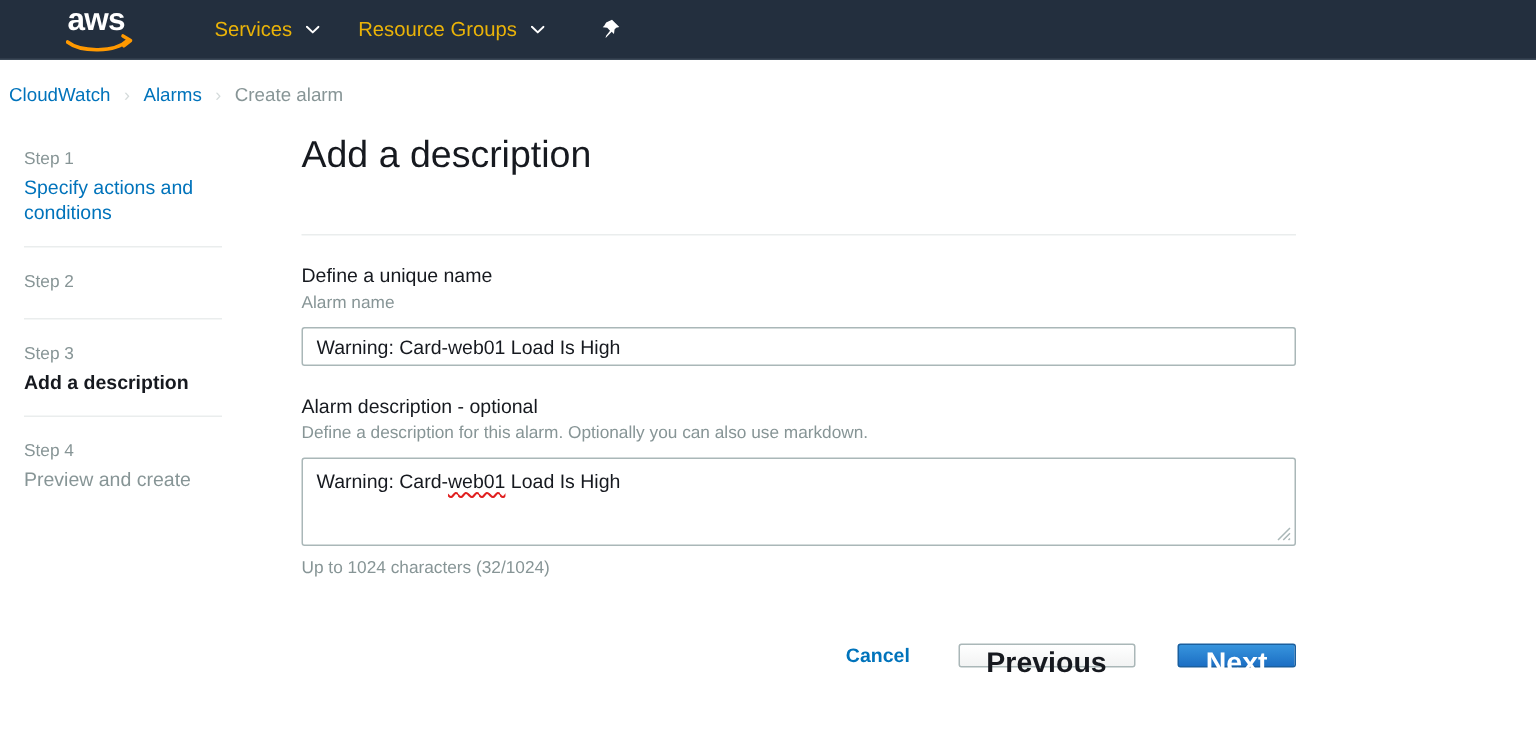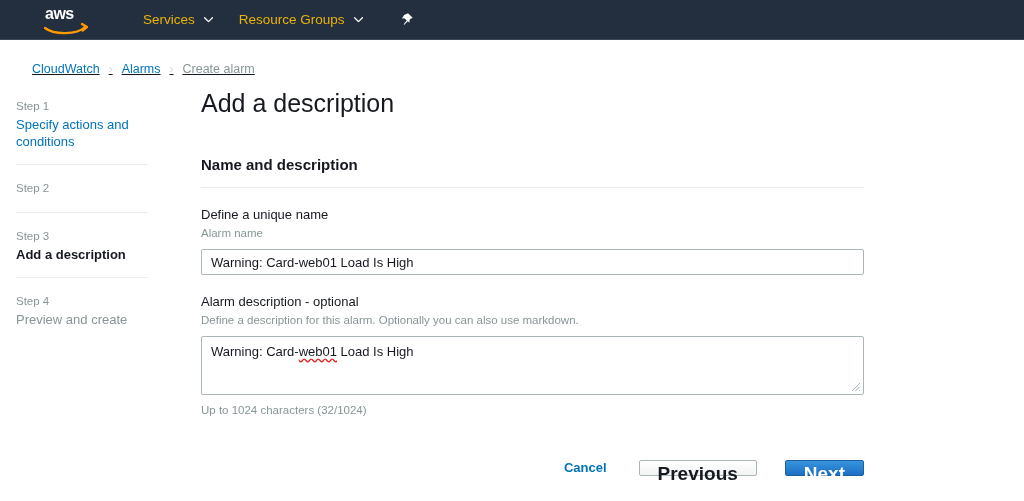--- a/index.html
+++ b/index.html
@@ -31,21 +31,21 @@
     height: 34px;
     position: relative;
     margin-right: 36px;
     flex: 0 0 auto;
   }
   .aws-logo .wordmark {
     position: absolute;
     top: 1px;
     left: 3px;
     font-family: "Liberation Sans", sans-serif;
-    font-size: 16px;
+    font-size: 21px;
     font-weight: bold;
     color: #ffffff;
     letter-spacing: -0.5px;
     line-height: 19px;
   }
   .aws-logo .smile {
     position: absolute;
     left: 2px;
     top: 19px;
     width: 45px;
@@ -73,25 +73,24 @@
     justify-content: center;
     height: 40px;
     width: 34px;
     margin-left: 14px;
     cursor: pointer;
   }
 
   
   .breadcrumb {
     display: flex;
-    align-items: flex-end;
-    padding: 16px 0 0 32px;
+    align-items: flex-start;
+    padding: 16px 0 0 6px;
     font-size: 12.5px;
     height: 20px;
-    text-decoration: underline;
   }
   .crumb-link {
     color: #0073bb;
     cursor: pointer;
     text-decoration: none;
   }
   .crumb-current {
     color: #879596;
   }
   .crumb-sep {
@@ -350,21 +349,20 @@
     </div>
     <div class="step">
       <div class="step-num">Step 4</div>
       <div class="step-label disabled">Preview and create</div>
     </div>
   </div>
 
   <div class="content">
     <h1 class="page-title">Add a description</h1>
 
-    <h2 class="section-title">Name and description</h2>
     <div class="hr"></div>
 
     <div class="field">
       <div class="field-label">Define a unique name</div>
       <div class="field-hint">Alarm name</div>
       <input class="text-input" type="text" spellcheck="false" value="Warning: Card-web01 Load Is High" style="">
     </div>
 
     <div class="field">
       <div class="field-label">Alarm description - optional</div>

